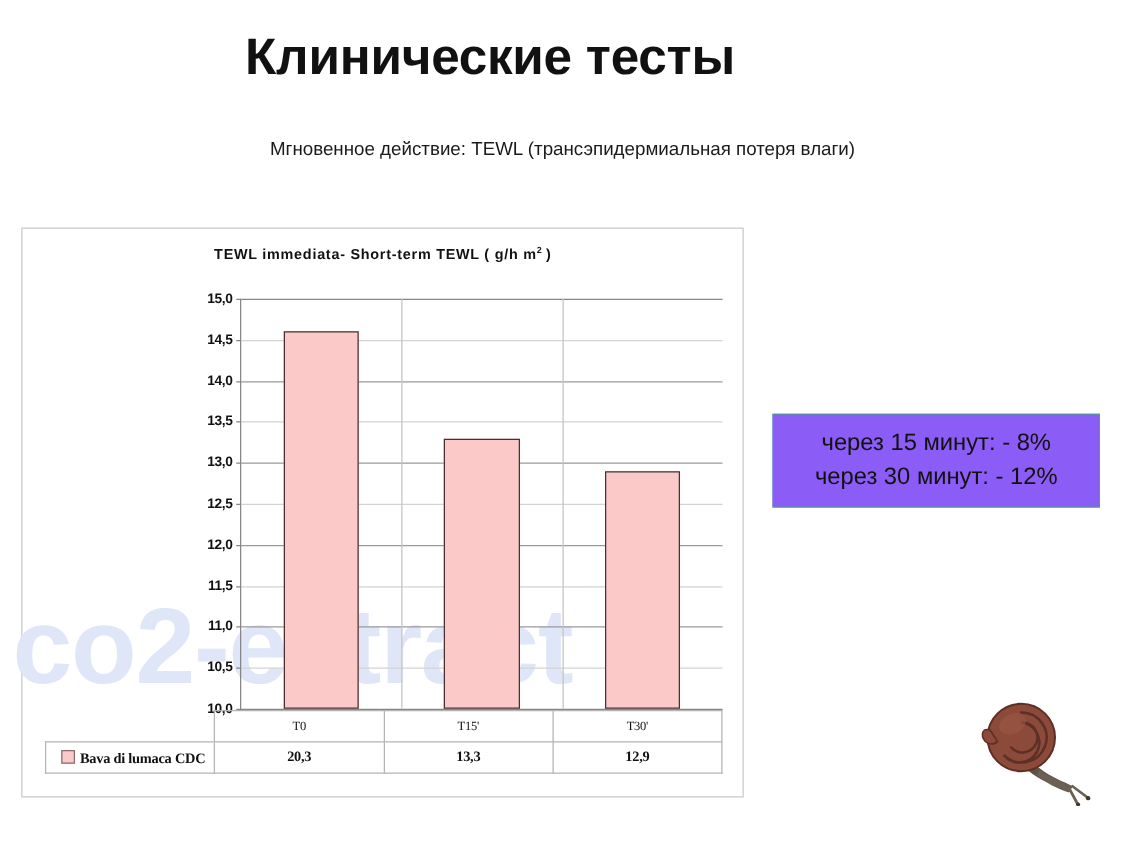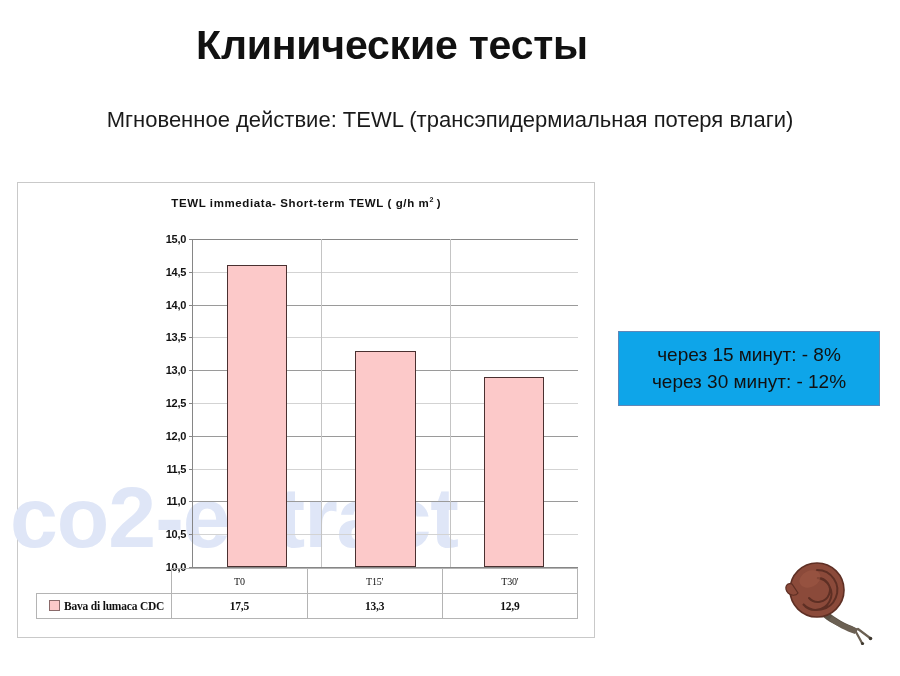--- a/index.html
+++ b/index.html
@@ -27,21 +27,21 @@
     font-weight: bold;
     letter-spacing: -0.2px;
     color: #111111;
   }
   #slide-subtitle {
     position: absolute;
     left: 0;
     top: 103px;
     width: 900px;
     text-align: center;
-    font-size: 22px;
+    font-size: 15px;
     line-height: 33px;
     color: #1a1a1a;
   }
   #slide-subtitle .sub-line { display: block; }
   sup { font-size: 0.62em; vertical-align: super; }
 
   
   #chart-frame {
     position: absolute;
     left: 17px;
@@ -191,21 +191,21 @@
   }
 
   
   #callout-box {
     position: absolute;
     left: 618px;
     top: 331px;
     width: 262px;
     padding: 9px 10px 10px 10px;
     border: 1.3px solid #5f87b8;
-    background: #0ea5e9;
+    background: #8b5cf6;
     box-sizing: border-box;
     text-align: center;
     font-size: 19px;
     line-height: 27px;
     color: #111111;
   }
   #callout-box .co-line { display: block; white-space: nowrap; }
 
   
   #snail-photo {
@@ -286,21 +286,21 @@
     <table>
       <tbody>
         <tr class="header-row">
           <td class="corner"></td>
           <td>T0</td>
           <td>T15'</td>
           <td>T30'</td>
         </tr>
         <tr class="value-row">
           <td class="series-label"><span class="swatch"></span><span>Bava di lumaca CDC</span></td>
-          <td>17,5</td>
+          <td>20,3</td>
           <td>13,3</td>
           <td>12,9</td>
         </tr>
       </tbody>
     </table>
   </div>
 </div>
 
 <div id="callout-box">
   <span class="co-line">через 15 минут:  - 8%</span>

